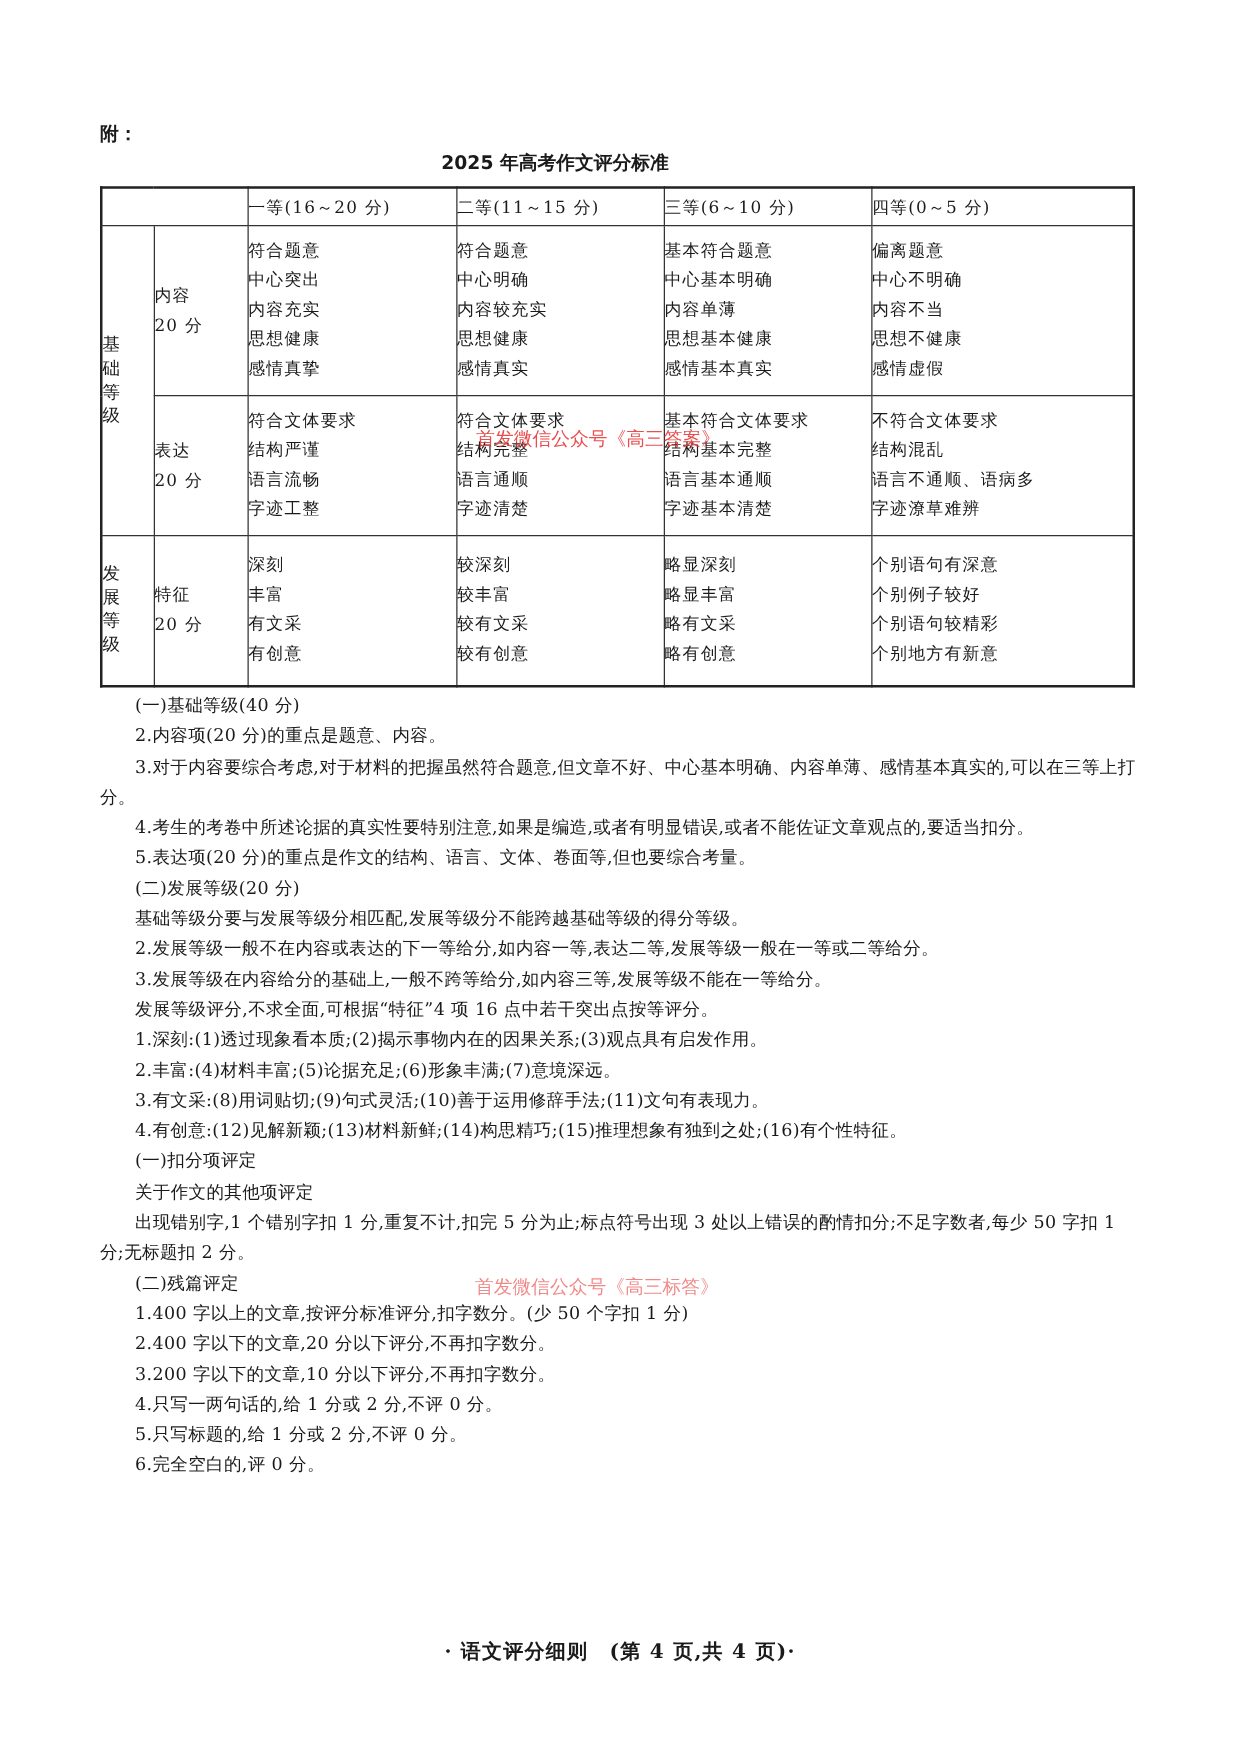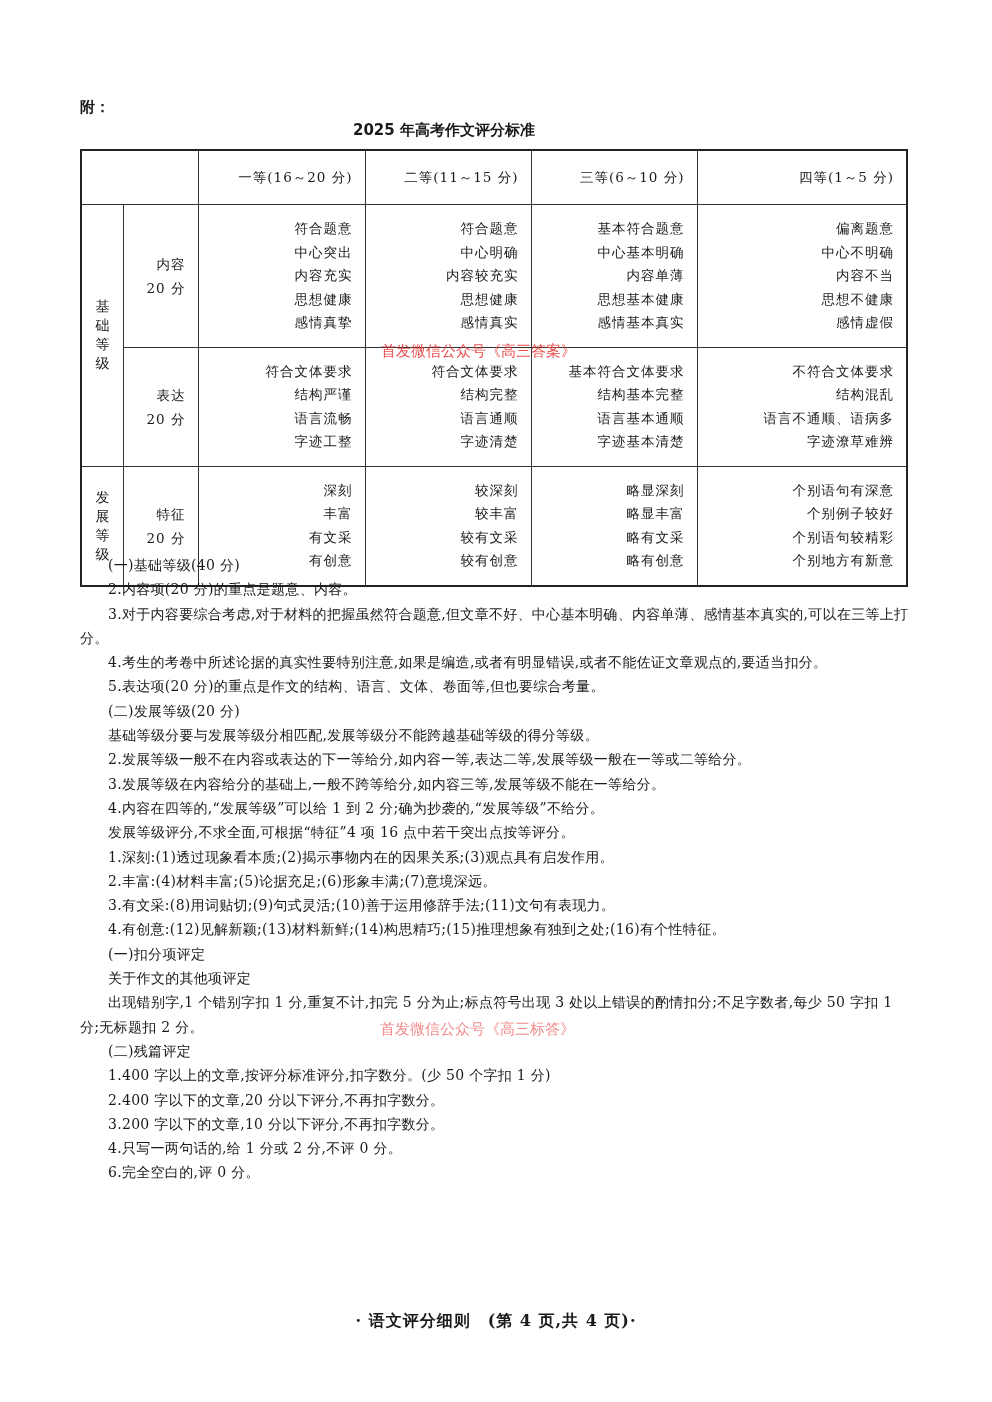--- a/index.html
+++ b/index.html
@@ -16,21 +16,21 @@
       position: absolute; left: 0; width: 888px; top: 121px; text-align: center;
       font-family: "DejaVu Sans", sans-serif; font-weight: bold; font-size: 15px;
     }
     table.rubric {
       position: absolute; left: 80px; top: 149px; width: 826px;
       border-collapse: collapse; table-layout: fixed;
       font-size: 13.5px; letter-spacing: 1px;
       border: 2px solid #222;
     }
     table.rubric td {
-      border: 1px solid #333; text-align: right; vertical-align: middle; padding: 12px;
+      border: 1px solid #333; text-align: left; vertical-align: middle; padding: 0;
     }
     .hdr td { height: 29px; }
     .hdr td { border-bottom: 1.5px solid #222; }
     .vert { line-height: 19px; font-size: 14px; }
     .vert span { display: block; }
     .lines { line-height: 23.5px; }
     .lines span { display: block; }
     .cat { line-height: 24px; }
     .cat span { display: block; }
 
@@ -67,21 +67,21 @@
       <col style="width:166px">
       <col style="width:166px">
       <col style="width:210px">
   </colgroup>
   <tbody>
       <tr class="hdr">
     <td colspan="2"></td>
     <td>一等(16～20 分)</td>
     <td>二等(11～15 分)</td>
     <td>三等(6～10 分)</td>
-    <td>四等(1～5 分)</td>
+    <td>四等(0～5 分)</td>
   </tr>
 
   <tr style="height:136px">
     <td rowspan="2" class="vert">
       <span>基</span>
       <span>础</span>
       <span>等</span>
       <span>级</span>
     </td>
     <td class="cat">
@@ -193,32 +193,32 @@
 <div class="body-text">
   <p class="ind">(一)基础等级(40 分)</p>
   <p class="ind">2.内容项(20 分)的重点是题意、内容。</p>
   <p class="ind">3.对于内容要综合考虑,对于材料的把握虽然符合题意,但文章不好、中心基本明确、内容单薄、感情基本真实的,可以在三等上打分。</p>
   <p class="ind">4.考生的考卷中所述论据的真实性要特别注意,如果是编造,或者有明显错误,或者不能佐证文章观点的,要适当扣分。</p>
   <p class="ind">5.表达项(20 分)的重点是作文的结构、语言、文体、卷面等,但也要综合考量。</p>
   <p class="ind">(二)发展等级(20 分)</p>
   <p class="ind">基础等级分要与发展等级分相匹配,发展等级分不能跨越基础等级的得分等级。</p>
   <p class="ind">2.发展等级一般不在内容或表达的下一等给分,如内容一等,表达二等,发展等级一般在一等或二等给分。</p>
   <p class="ind">3.发展等级在内容给分的基础上,一般不跨等给分,如内容三等,发展等级不能在一等给分。</p>
-  <p class="ind">4.内容在四等的,“发展等级”可以给 1 到 2 分;确为抄袭的,“发展等级”不给分。</p>
   <p class="ind">发展等级评分,不求全面,可根据“特征”4 项 16 点中若干突出点按等评分。</p>
   <p class="ind">1.深刻:(1)透过现象看本质;(2)揭示事物内在的因果关系;(3)观点具有启发作用。</p>
   <p class="ind">2.丰富:(4)材料丰富;(5)论据充足;(6)形象丰满;(7)意境深远。</p>
   <p class="ind">3.有文采:(8)用词贴切;(9)句式灵活;(10)善于运用修辞手法;(11)文句有表现力。</p>
   <p class="ind">4.有创意:(12)见解新颖;(13)材料新鲜;(14)构思精巧;(15)推理想象有独到之处;(16)有个性特征。</p>
   <p class="ind">(一)扣分项评定</p>
   <p class="ind">关于作文的其他项评定</p>
   <p class="ind">出现错别字,1 个错别字扣 1 分,重复不计,扣完 5 分为止;标点符号出现 3 处以上错误的酌情扣分;不足字数者,每少 50 字扣 1 分;无标题扣 2 分。</p>
   <p class="ind">(二)残篇评定</p>
   <p class="ind">1.400 字以上的文章,按评分标准评分,扣字数分。(少 50 个字扣 1 分)</p>
   <p class="ind">2.400 字以下的文章,20 分以下评分,不再扣字数分。</p>
   <p class="ind">3.200 字以下的文章,10 分以下评分,不再扣字数分。</p>
   <p class="ind">4.只写一两句话的,给 1 分或 2 分,不评 0 分。</p>
+  <p class="ind">5.只写标题的,给 1 分或 2 分,不评 0 分。</p>
   <p class="ind">6.完全空白的,评 0 分。</p>
 </div>
 
 <div class="wm wm2" style="color: rgb(232, 58, 58);">首发微信公众号《高三标答》</div>
 
 <div class="footer">· 语文评分细则　(第 4 页,共 4 页)·</div>
 
 </body></html>

